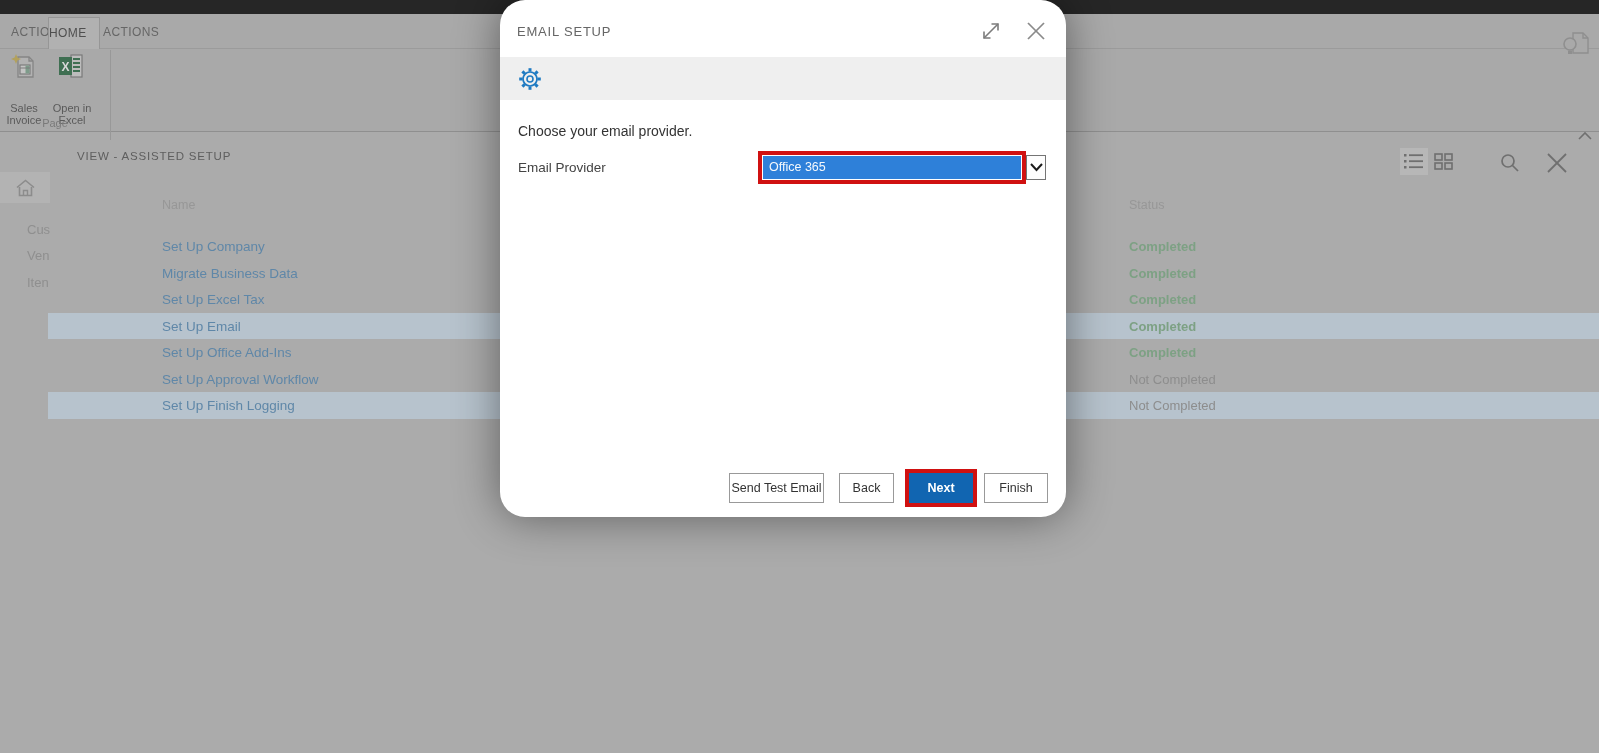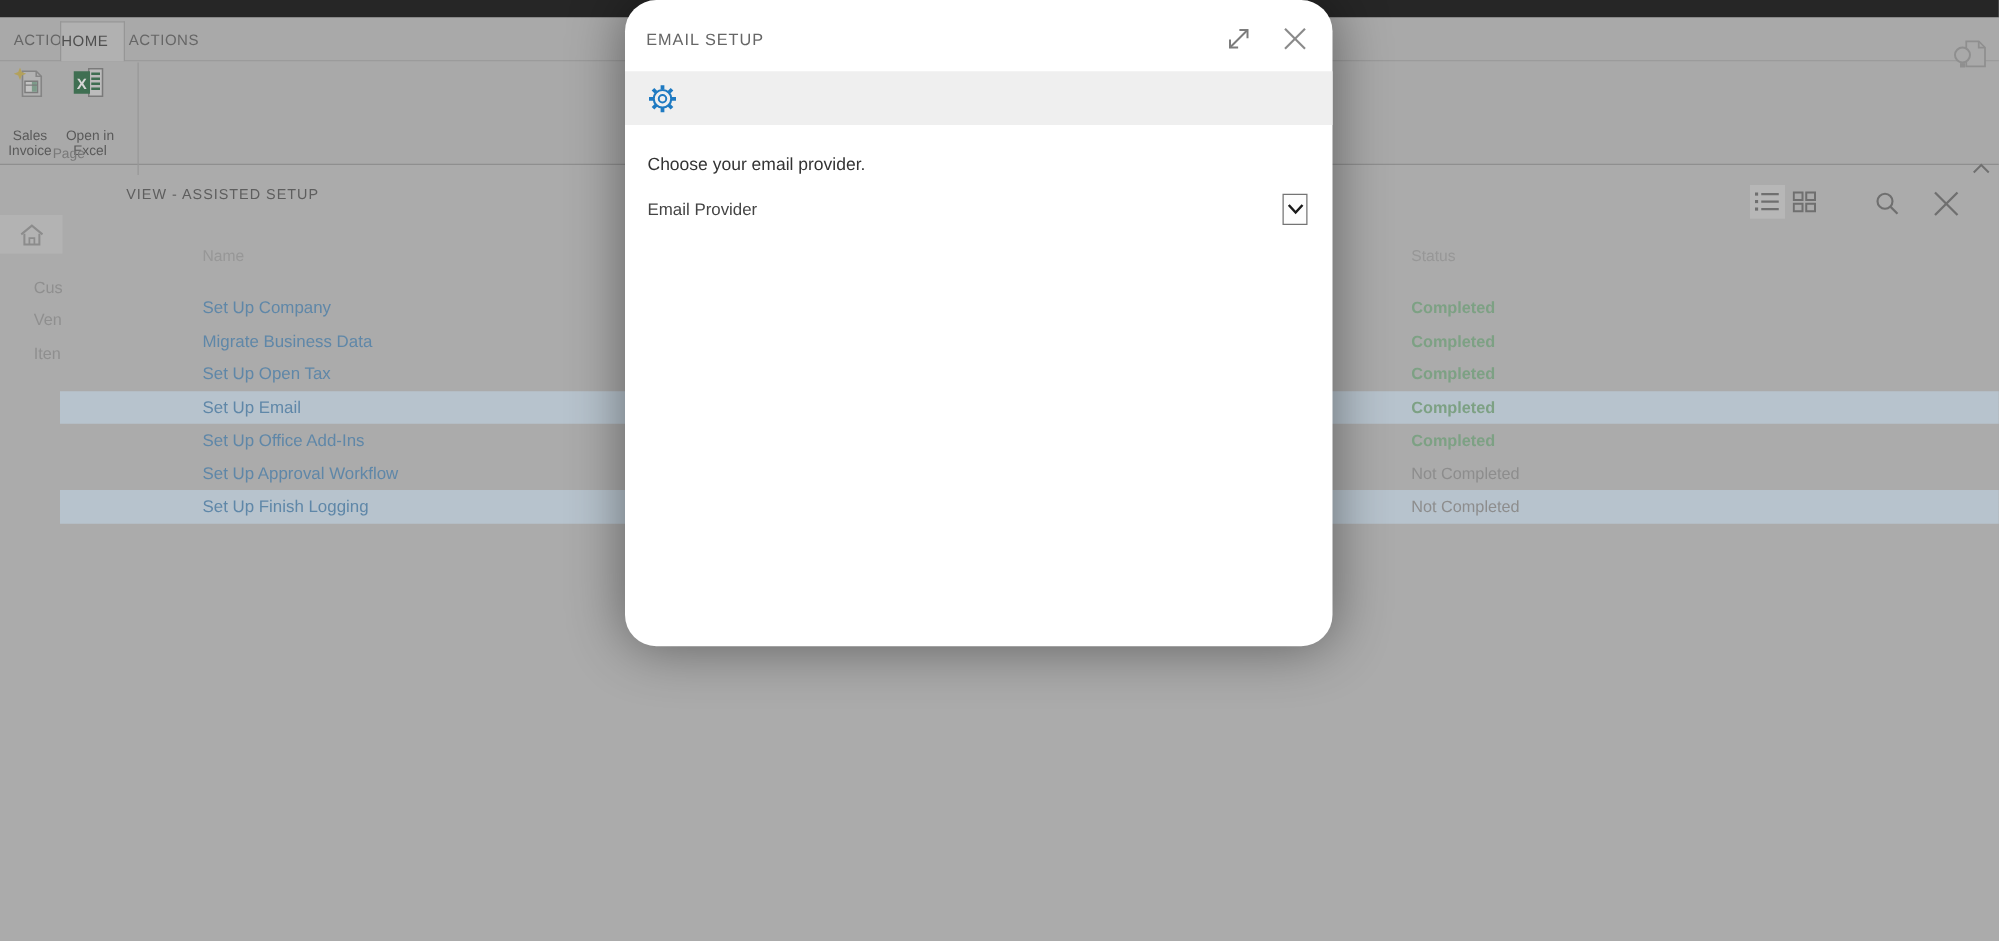--- a/index.html
+++ b/index.html
@@ -19,21 +19,21 @@
   .tab-first{left:0;width:47px;overflow:hidden;white-space:nowrap;padding-left:11px;text-align:left;}
   .tab-active{left:48px;width:52px;background:#b1b1b1;border:1px solid #969696;border-bottom:none;height:32px;color:#4f4f4f;box-sizing:border-box;}
   .tab-third{left:103px;width:60px;}
   .ribbon-btn{position:absolute;top:38px;width:46px;text-align:center;cursor:default;}
   .ribbon-btn .lbl{font-size:11px;color:#5a5a5a;line-height:12px;margin-top:16px;}
   .group-label{left:0;top:103px;width:110px;text-align:center;font-size:11px;color:#7a7a7a;}
   .group-divider{left:110px;top:36px;width:1px;height:90px;background:#989898;}
   .ribbon-chevron{left:1577px;top:113px;}
   .help-icon{left:1561px;top:16px;}
 
-  .view-title{left:77px;top:150px;font-size:11.5px;color:#5e5e5e;letter-spacing:.8px;margin-left:24px;}
+  .view-title{left:77px;top:150px;font-size:11.5px;color:#5e5e5e;letter-spacing:.8px;}
   .home-box{left:0;top:172px;width:50px;height:31px;background:#b3b3b3;}
   .home-box svg{position:absolute;left:15px;top:6px;}
   .side-item{left:27px;width:60px;height:20px;font-size:13px;color:#8f8f8f;}
 
   .view-toggle-box{left:1400px;top:148px;width:28px;height:27px;background:#b7b7b7;}
   .icon-grid{left:1434px;top:152px;}
   .icon-search{left:1498px;top:152px;}
   .icon-closepage{left:1544px;top:150px;}
 
   
@@ -200,21 +200,21 @@
 <div class="abs trows">
   <div class="trow">
     <span class="cell-name link">Set Up Company</span>
     <span class="cell-status status-done">Completed</span>
   </div>
   <div class="trow">
     <span class="cell-name link">Migrate Business Data</span>
     <span class="cell-status status-done">Completed</span>
   </div>
   <div class="trow">
-    <span class="cell-name link">Set Up Open Tax</span>
+    <span class="cell-name link">Set Up Excel Tax</span>
     <span class="cell-status status-done">Completed</span>
   </div>
   <div class="trow sel">
     <span class="cell-name link">Set Up Email</span>
     <span class="cell-status status-done">Completed</span>
   </div>
   <div class="trow">
     <span class="cell-name link">Set Up Office Add-Ins</span>
     <span class="cell-status status-done">Completed</span>
   </div>
@@ -264,21 +264,32 @@
               <line x1="7.8" y1="18.2" x2="5.4" y2="20.6"></line>
           </g>
         </g>
       </svg>
     </span>
   </div>
 
   <div class="dlg-prompt">Choose your email provider.</div>
   <div class="dlg-field-label">Email Provider</div>
 
+  <div class="red-box">
+    <div class="sel-fill">Office 365</div>
+  </div>
   <div class="dd-btn">
     <span>
       <svg width="15" height="13" viewBox="0 0 15 13">
         <polyline points="2,3 7.5,9 13,3" fill="none" stroke="#1a1a1a" stroke-width="2"></polyline>
       </svg>
     </span>
   </div>
 
+  <div class="dlg-footer">
+    <button class="btn btn-ste">Send Test Email</button>
+    <button class="btn btn-back">Back</button>
+    <div class="next-wrap">
+      <button class="btn btn-next">Next</button>
+    </div>
+    <button class="btn btn-finish">Finish</button>
+  </div>
 </div>
 
 </body></html>

